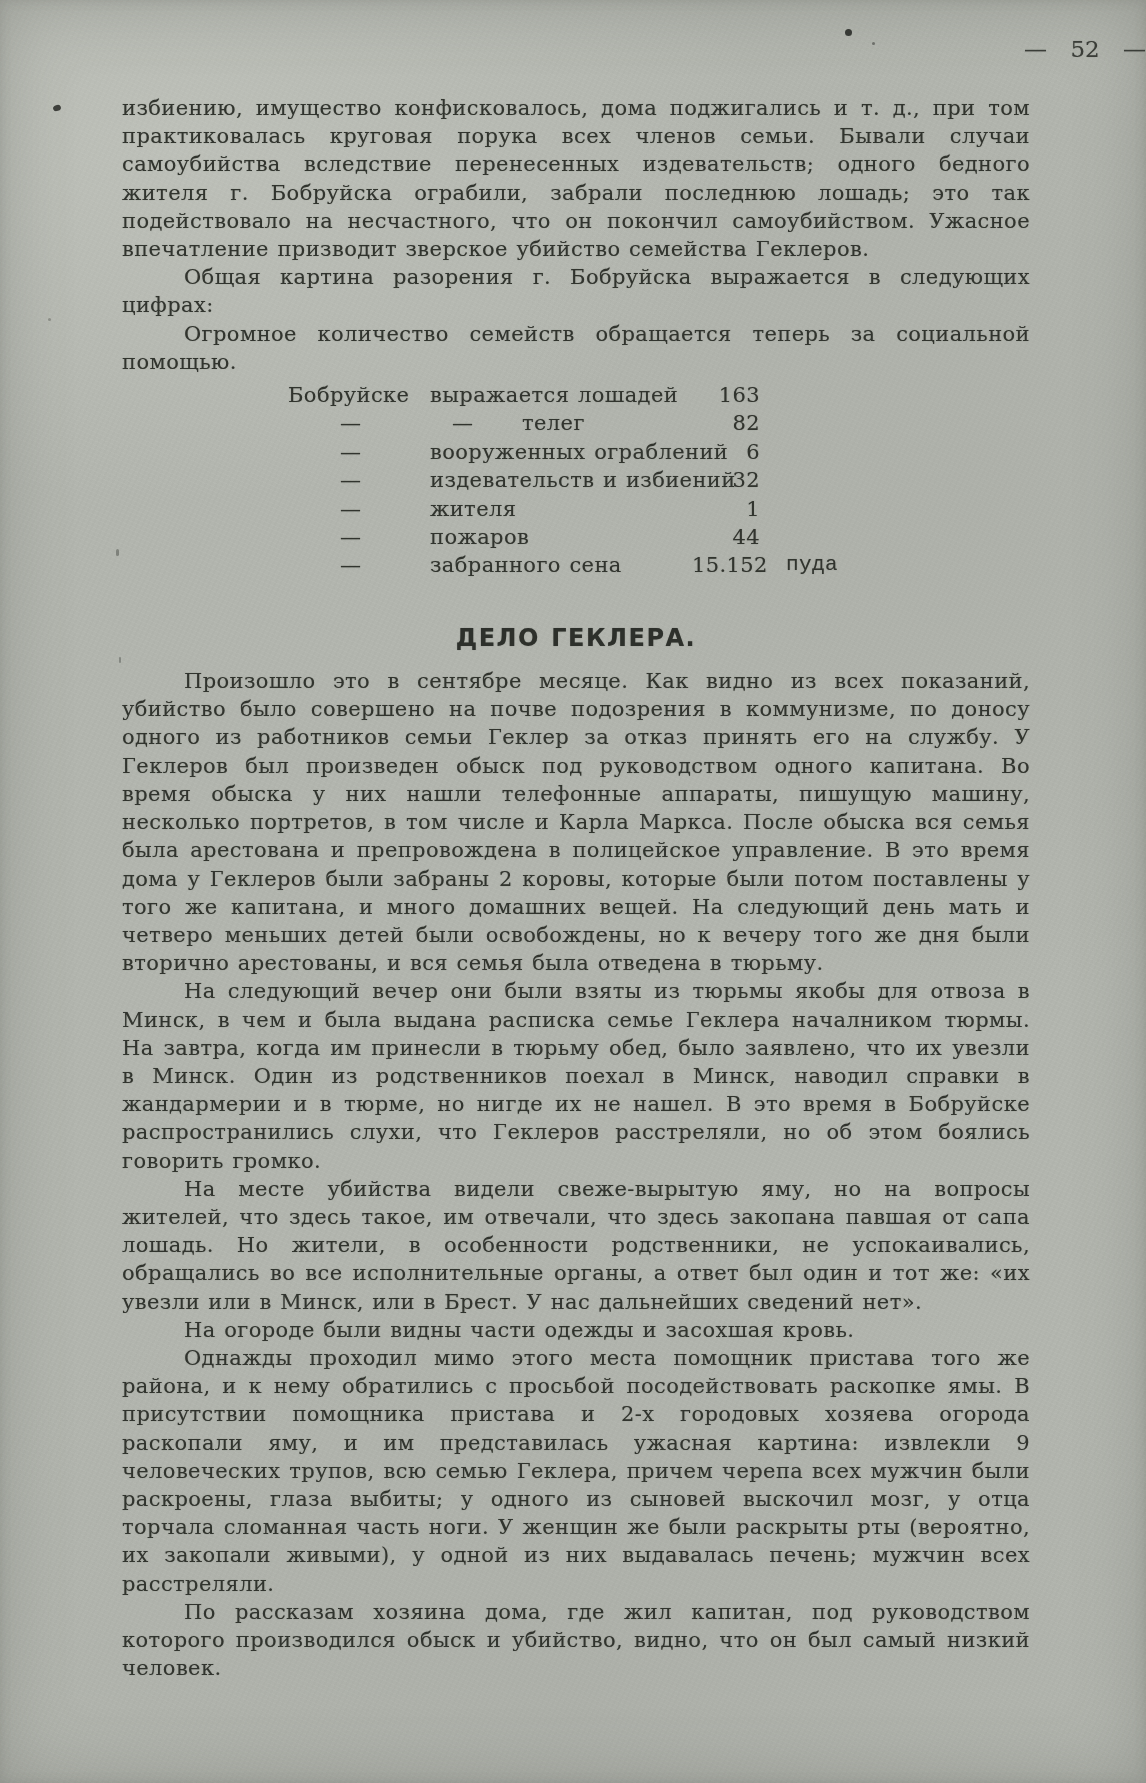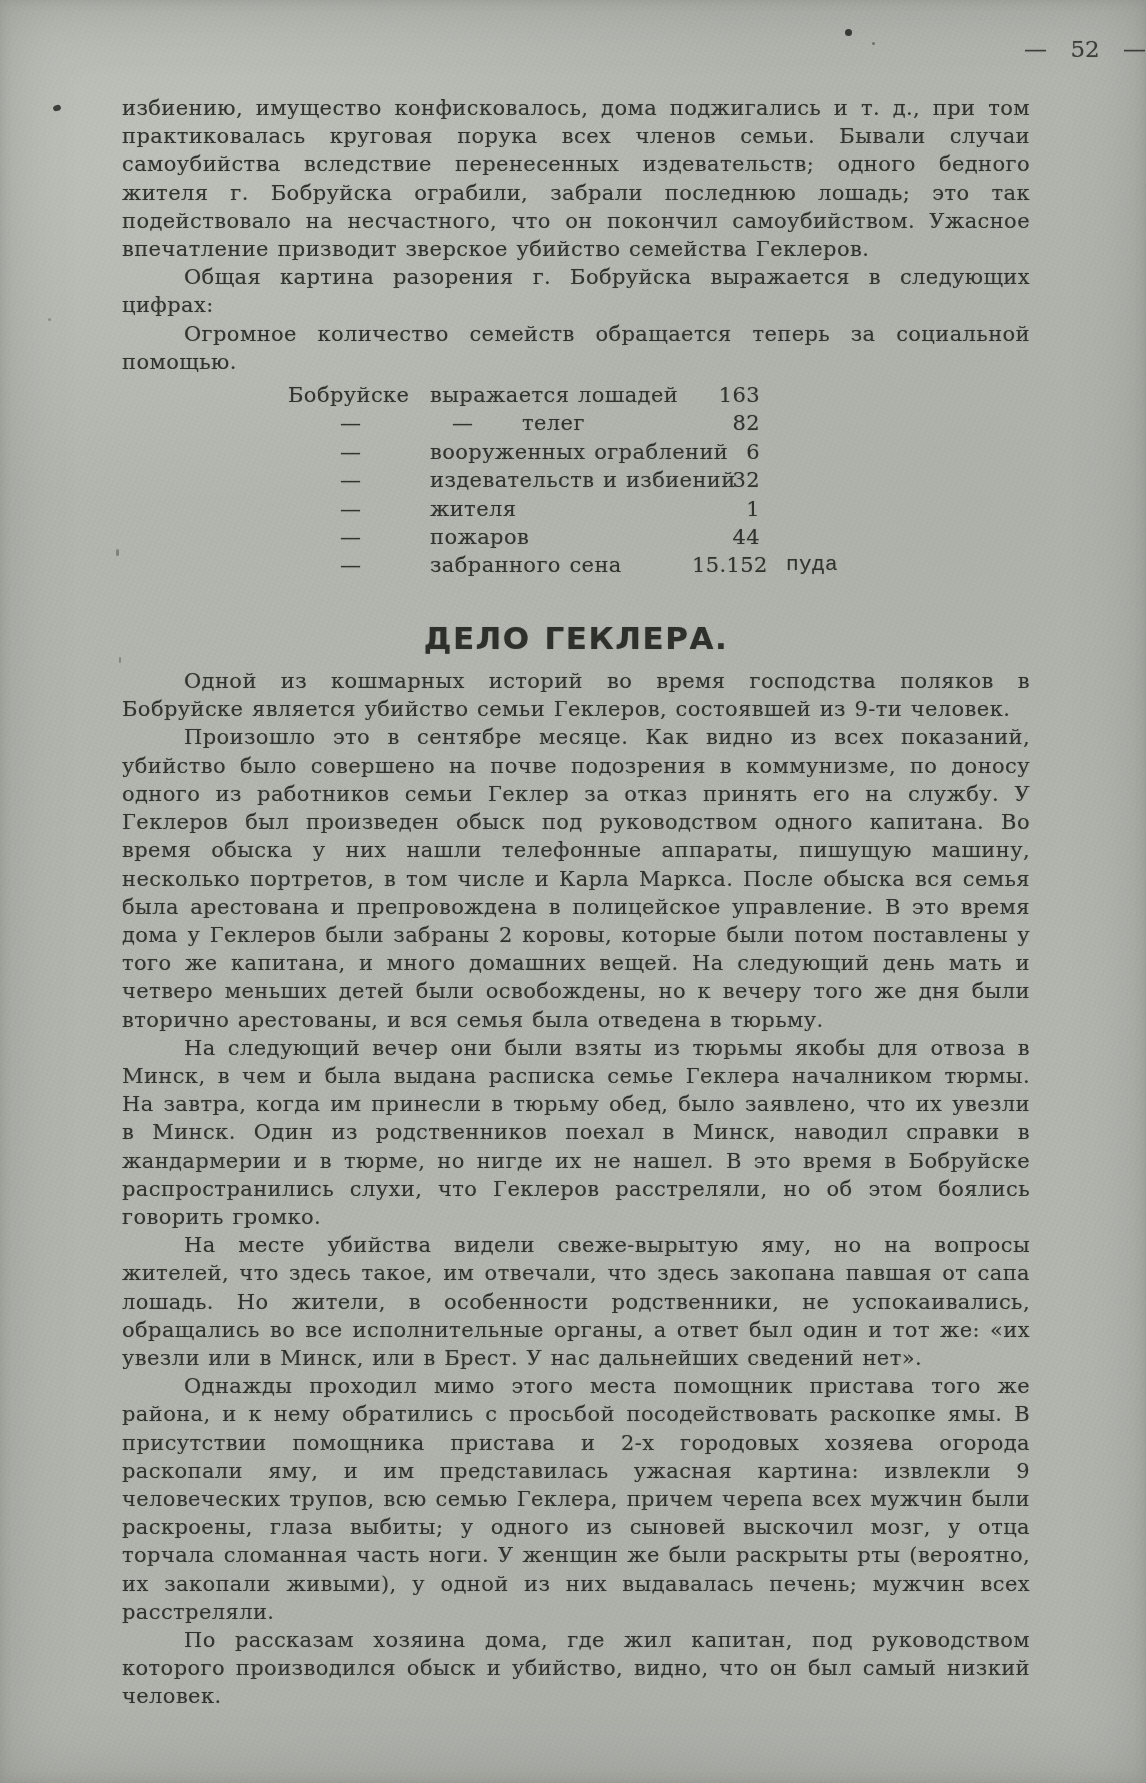--- a/index.html
+++ b/index.html
@@ -44,21 +44,21 @@
   .c1.dash{padding-left:52px;box-sizing:border-box;}
   .c2{display:inline-block;width:262px;flex:0 0 262px;}
   .c2 .ditto{display:inline-block;width:92px;padding-left:22px;box-sizing:border-box;}
   .c3{display:inline-block;width:68px;flex:0 0 68px;text-align:right;}
   .c4{display:inline-block;padding-left:26px;font-family:Liberation Mono, monospace;}
   .heading{
     margin:44px 0 15px 0;
     text-align:center;
     font-family:"DejaVu Sans","Liberation Sans",sans-serif;
     font-weight:bold;
-    font-size:31px;
+    font-size:24px;
     letter-spacing:1.5px;
     color:#2d302b;
     text-shadow:0 0 1px rgba(45,48,43,0.4);
   }
   .speck{position:absolute;background:#2d2f2b;border-radius:50%;}
 </style>
 </head>
 <body>
 
 <div class="page">
@@ -121,22 +121,22 @@
           <span class="c1 dash">—</span>
           <span class="c2"><span>забранного сена</span></span>
           <span class="c3">15.152</span>
           <span class="c4">пуда</span>
         </div>
       </div>
 
     <h2 class="heading">ДЕЛО ГЕКЛЕРА.</h2>
 
     <div>
-        <p class="para indent">Одной из кошмарных историй во время господства поляков в Бобруйске является убийство семьи Геклеров, состоявшей из 9-ти человек.</p>
         <p class="para indent">Произошло это в сентябре месяце. Как видно из всех показаний, убийство было совершено на почве подозрения в коммунизме, по доносу одного из работников семьи Геклер за отказ принять его на службу. У Геклеров был произведен обыск под руководством одного капитана. Во время обыска у них нашли телефонные аппараты, пишущую машину, несколько портретов, в том числе и Карла Маркса. После обыска вся семья была арестована и препровождена в полицейское управление. В это время дома у Геклеров были забраны 2 коровы, которые были потом поставлены у того же капитана, и много домашних вещей. На следующий день мать и четверо меньших детей были освобождены, но к вечеру того же дня были вторично арестованы, и вся семья была отведена в тюрьму.</p>
         <p class="para indent">На следующий вечер они были взяты из тюрьмы якобы для отвоза в Минск, в чем и была выдана расписка семье Геклера началником тюрмы. На завтра, когда им принесли в тюрьму обед, было заявлено, что их увезли в Минск. Один из родственников поехал в Минск, наводил справки в жандармерии и в тюрме, но нигде их не нашел. В это время в Бобруйске распространились слухи, что Геклеров расстреляли, но об этом боялись говорить громко.</p>
         <p class="para indent">На месте убийства видели свеже-вырытую яму, но на вопросы жителей, что здесь такое, им отвечали, что здесь закопана павшая от сапа лошадь. Но жители, в особенности родственники, не успокаивались, обращались во все исполнительные органы, а ответ был один и тот же: «их увезли или в Минск, или в Брест. У нас дальнейших сведений нет».</p>
+        <p class="para indent">На огороде были видны части одежды и засохшая кровь.</p>
         <p class="para indent">Однажды проходил мимо этого места помощник пристава того же района, и к нему обратились с просьбой посодействовать раскопке ямы. В присутствии помощника пристава и 2-х городовых хозяева огорода раскопали яму, и им представилась ужасная картина: извлекли 9 человеческих трупов, всю семью Геклера, причем черепа всех мужчин были раскроены, глаза выбиты; у одного из сыновей выскочил мозг, у отца торчала сломанная часть ноги. У женщин же были раскрыты рты (вероятно, их закопали живыми), у одной из них выдавалась печень; мужчин всех расстреляли.</p>
         <p class="para indent">По рассказам хозяина дома, где жил капитан, под руководством которого производился обыск и убийство, видно, что он был самый низкий человек.</p>
       </div>
 
   </div>
 </div>
 
 </body></html>

